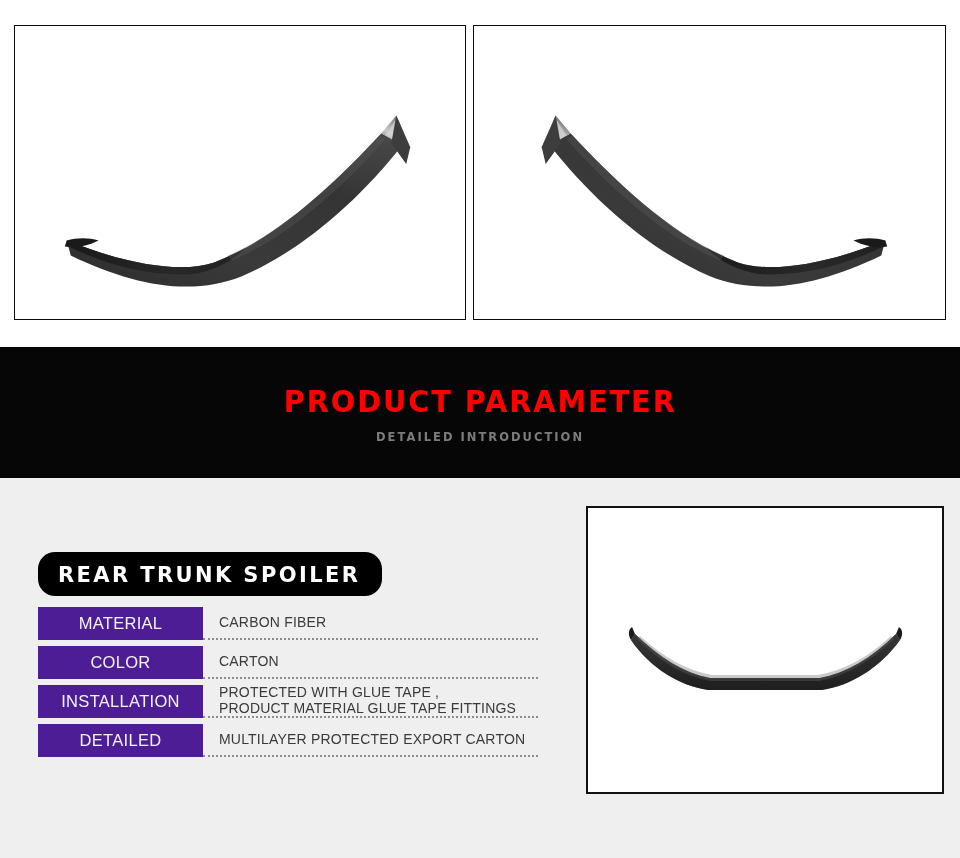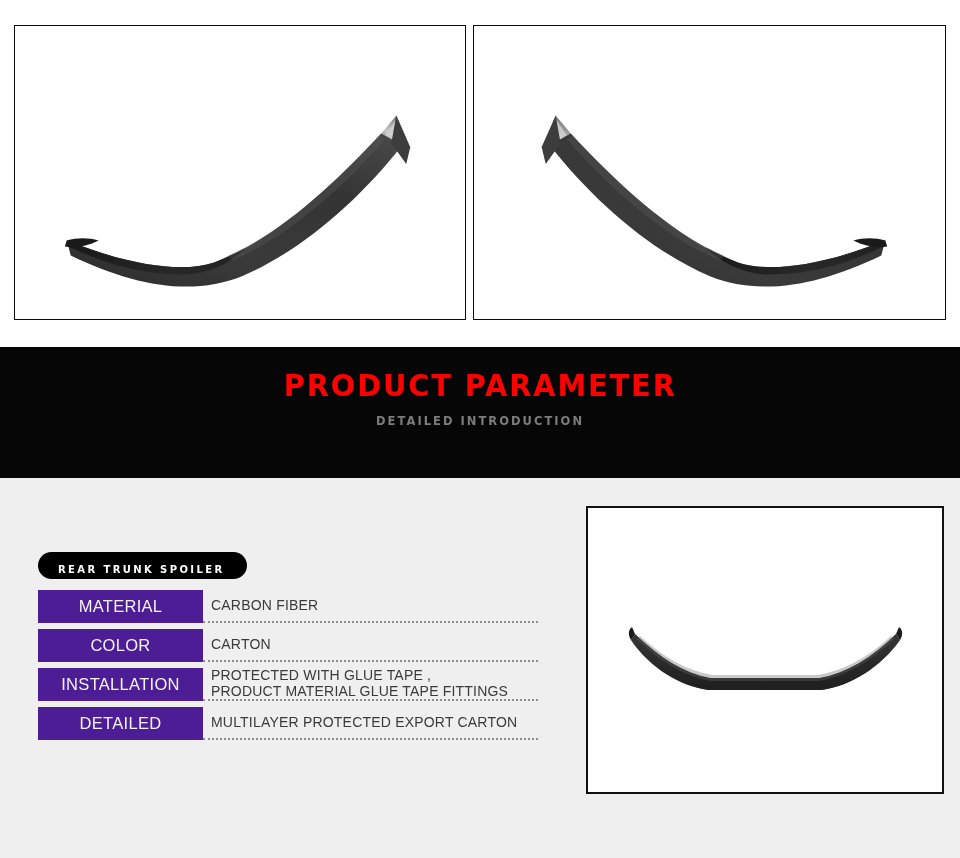--- a/index.html
+++ b/index.html
@@ -28,21 +28,21 @@
 
   .photo-canvas{position:absolute;left:0;top:0;width:100%;height:100%;}
 
   
   .banner{
     position:absolute;left:0;top:347px;width:960px;height:131px;
     background:#060606;
     overflow:hidden;
   }
   .banner-inner{
-    position:absolute;left:0;top:0;width:960px;height:103px;
+    position:absolute;left:0;top:16px;width:960px;height:103px;
     display:flex;flex-direction:column;
     align-items:center;justify-content:center;
   }
   .banner-title{
     color:#ff0000;
     font-family:"DejaVu Sans",sans-serif;
     font-size:31px;
     font-weight:bold;
     letter-spacing:2px;
     line-height:1;
@@ -69,24 +69,24 @@
 
   
   .spec{
     position:absolute;left:38px;top:74px;width:500px;
   }
   .spec-badge{
     display:inline-block;
     background:#000000;
     color:#ffffff;
     font-family:"DejaVu Sans",sans-serif;
-    font-size:10px;
+    font-size:21px;
     font-weight:bold;
     letter-spacing:2.4px;
-    padding:13px 22px 4px 20px;
+    padding:13px 22px 10px 20px;
     line-height:1;
     white-space:nowrap;
     border-radius:17px;
   }
   .spec-rows{margin-top:11px;}
   .spec-row{
     position:relative;
     display:flex;
     align-items:flex-start;
     margin-bottom:6px;
@@ -103,21 +103,21 @@
     letter-spacing:0.3px;
     height:33px;
     line-height:33px;
     text-align:center;
     box-sizing:border-box;
     white-space:nowrap;
   }
   .spec-value-wrap{
     flex:1 1 auto;
     margin-left:0;
-    padding-left:8px;
+    padding-left:16px;
     box-sizing:border-box;
     border-bottom:2px dotted #8d8d8d;
     min-height:33px;
     display:flex;
     flex-direction:column;
     justify-content:center;
   }
   .spec-value{
     color:#3a3a3a;
     font-family:"Liberation Sans",sans-serif;

